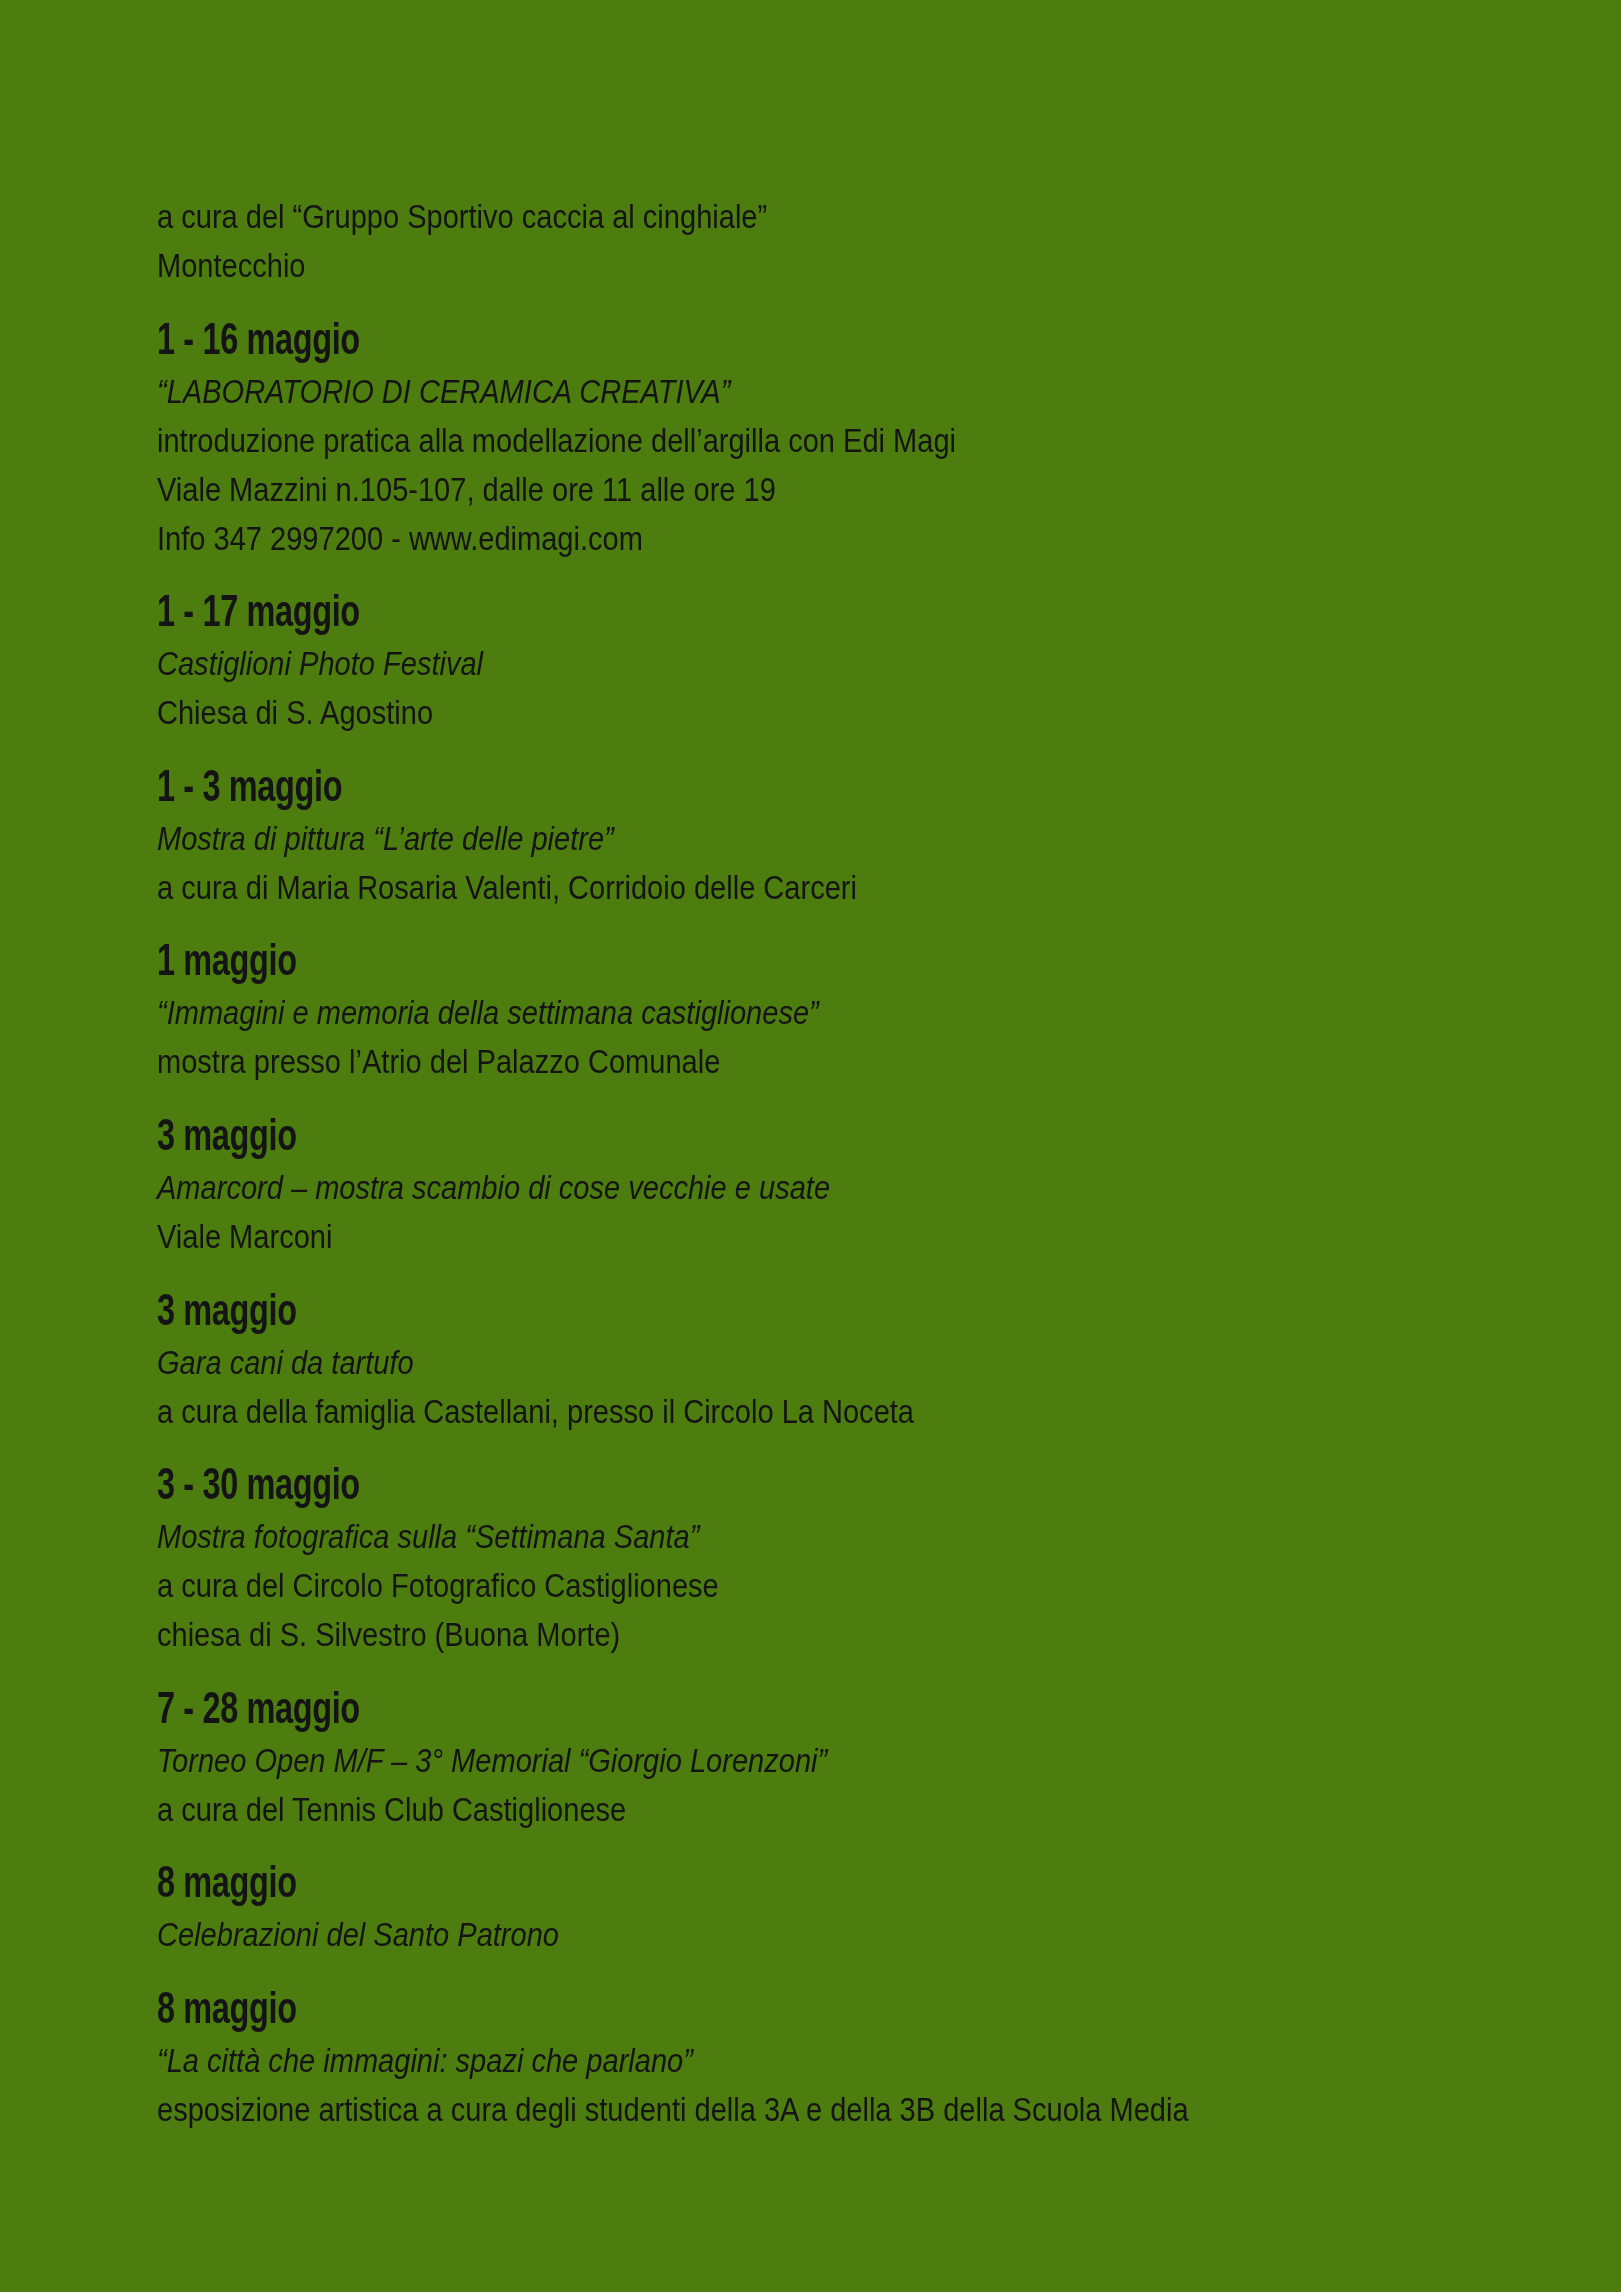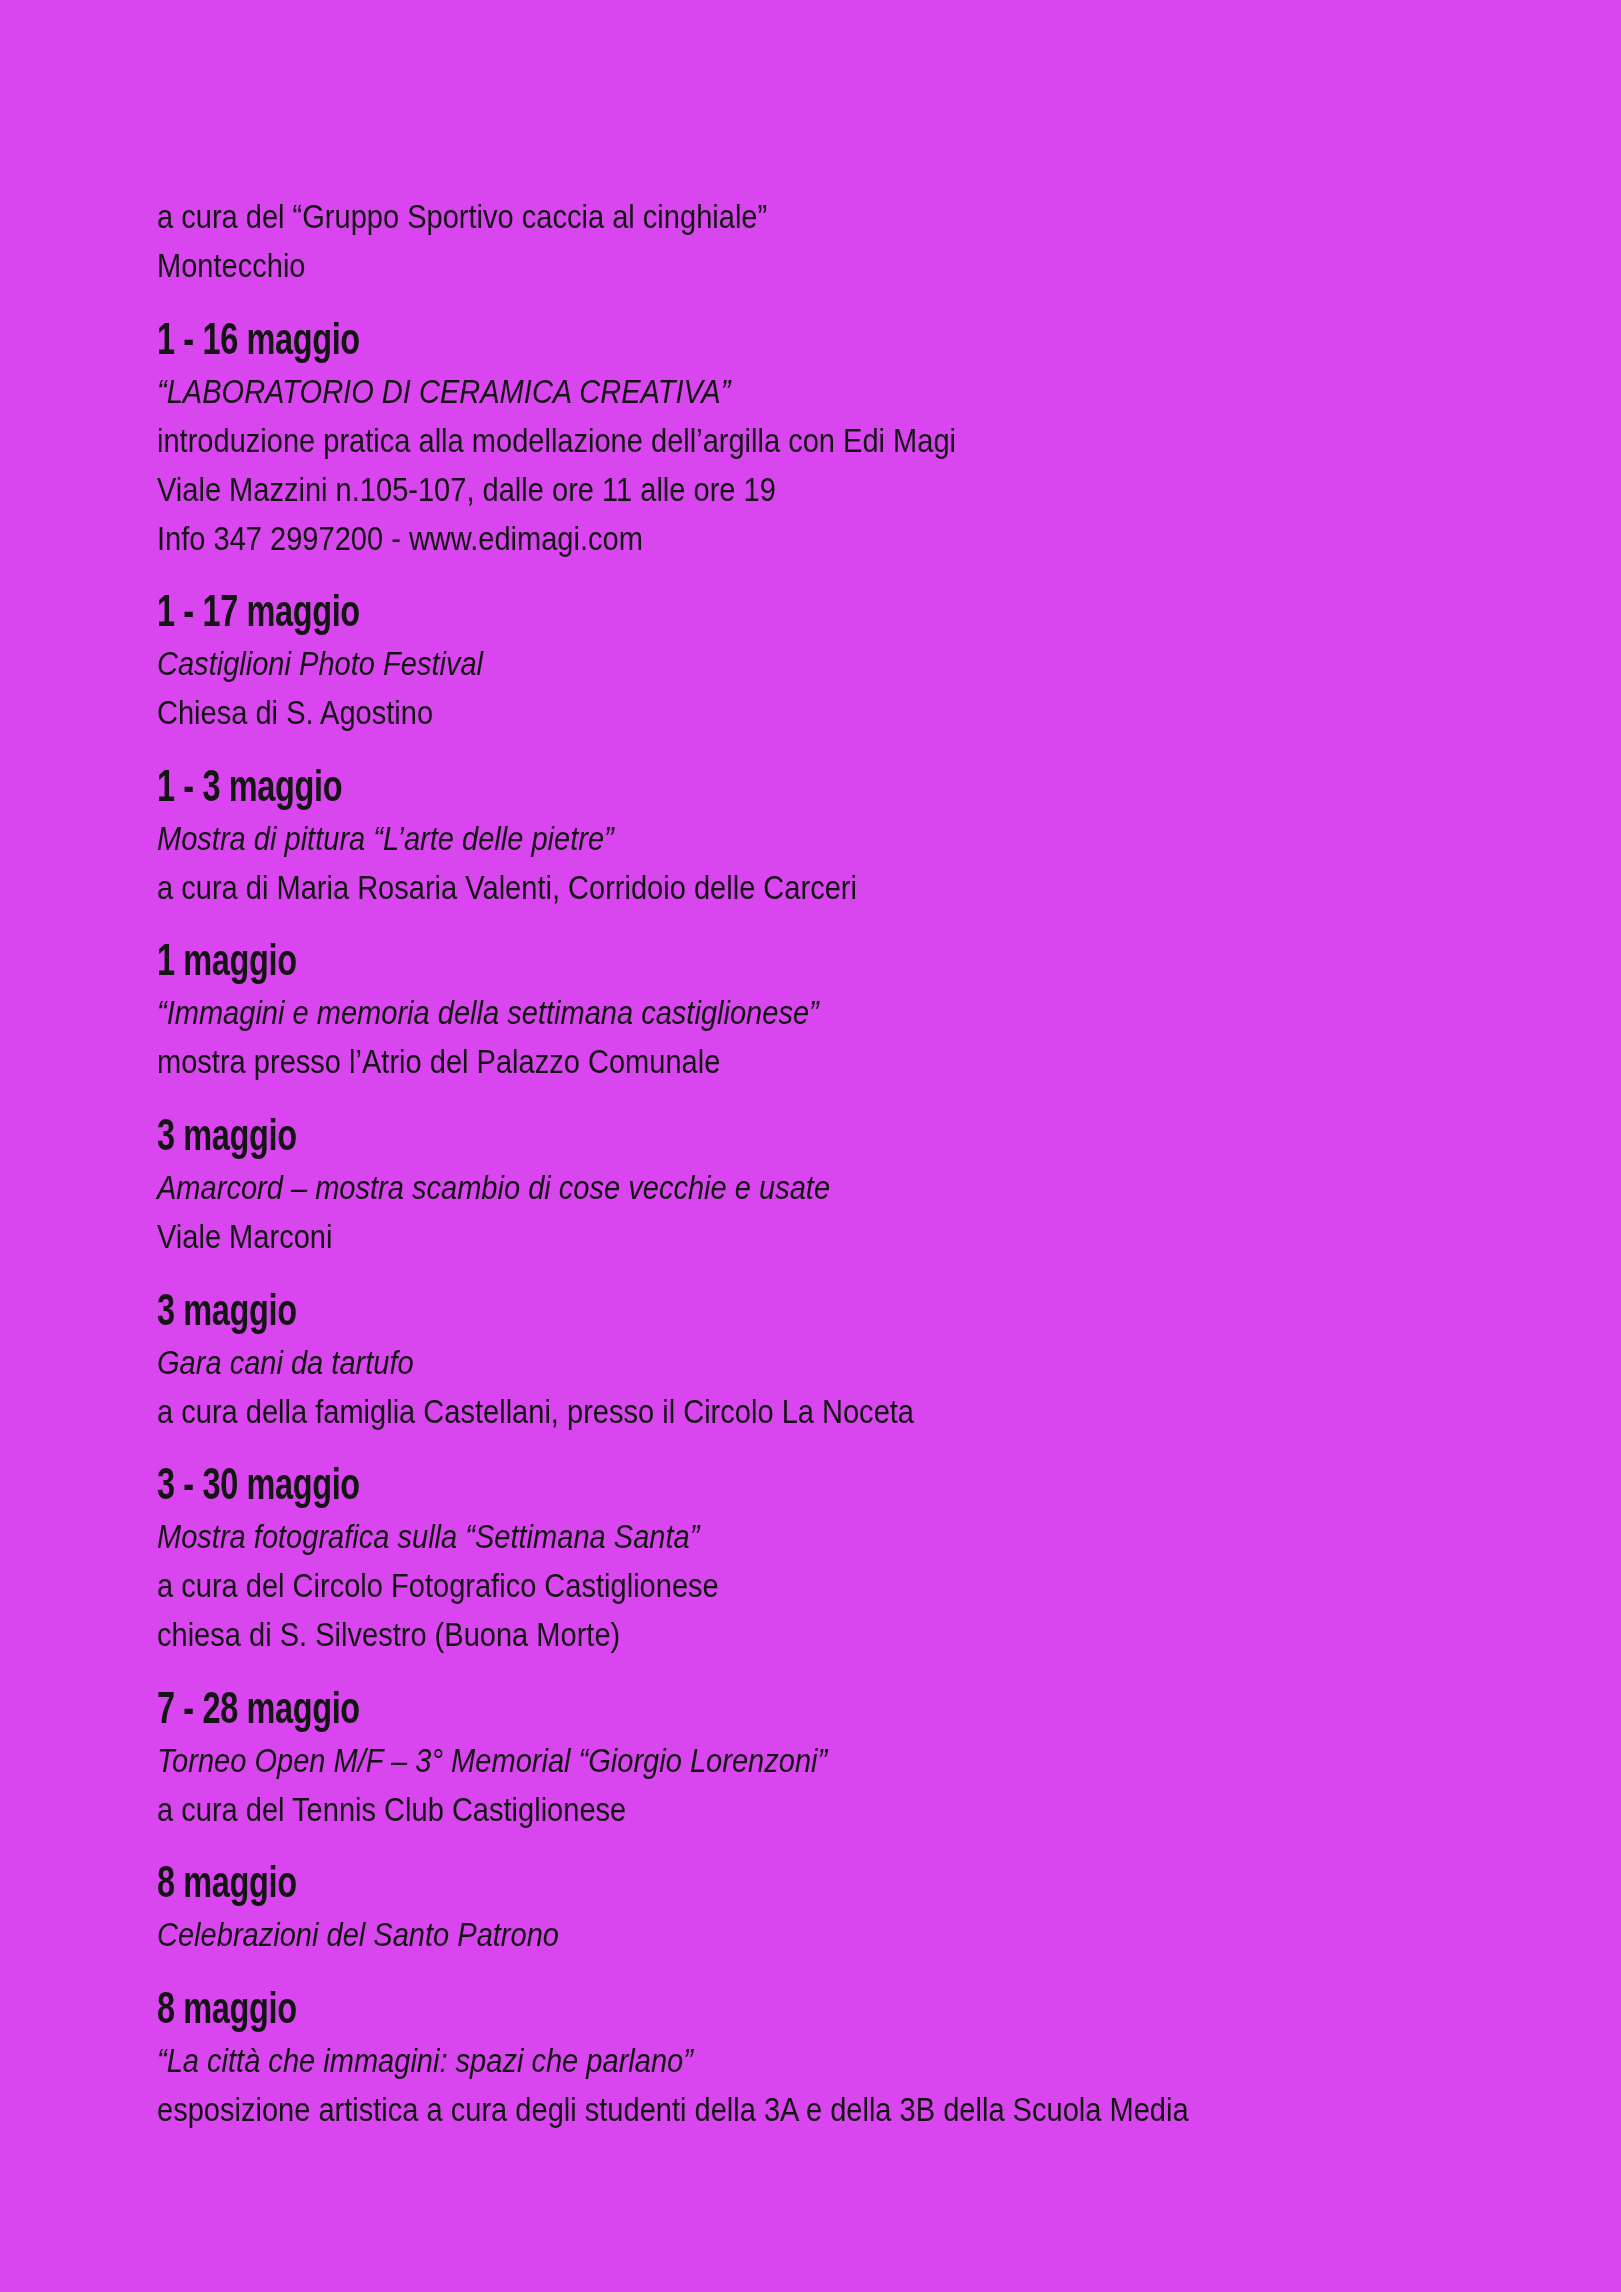--- a/index.html
+++ b/index.html
@@ -9,21 +9,21 @@
   body {
     width: 1621px;
     height: 2293px;
     background: #ffffff;
     overflow: hidden;
   }
   .page {
     position: relative;
     width: 1621px;
     height: 2293px;
-    background: #d946ef;
+    background: #4d7c0f;
     font-family: "Liberation Sans", sans-serif;
     color: #141414;
   }
   .content {
     position: absolute;
     left: 157px;
     top: 192px;
     width: 1607px;
     transform: scaleX(0.88);
     transform-origin: top left;

